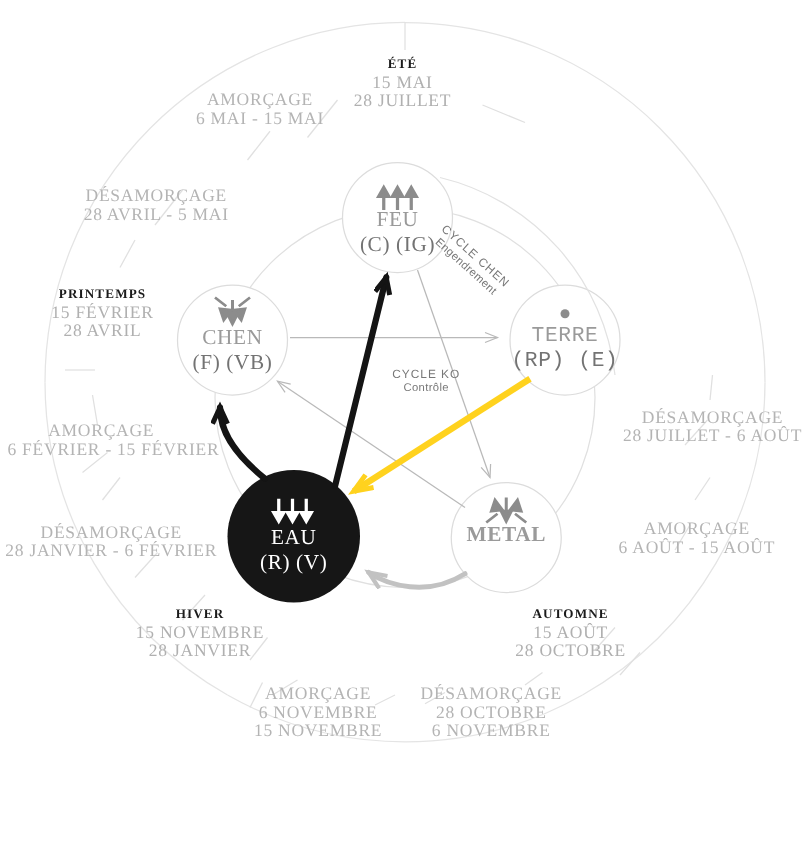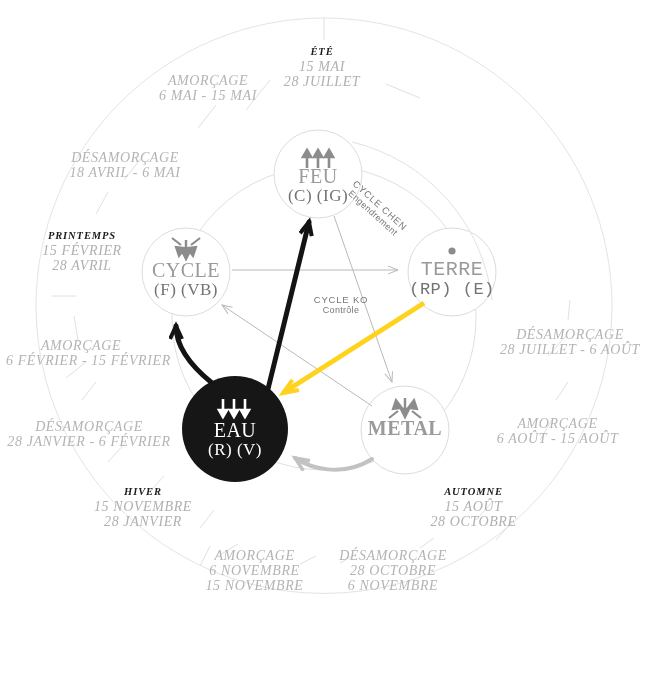--- a/index.html
+++ b/index.html
@@ -3,32 +3,32 @@
 <meta charset="utf-8">
 <style>
   html,body{margin:0;padding:0;background:#ffffff;}
   body{width:648px;height:687px;overflow:hidden;
        font-family:"Liberation Sans",sans-serif;}
   #stage{position:relative;width:648px;height:687px;background:#fff;}
   svg#canvas{position:absolute;left:0;top:0;width:648px;height:687px;}
 
   
   .lbl{position:absolute;text-align:center;line-height:15px;
-       letter-spacing:.6px;white-space:nowrap;font-style:italic;}
+       letter-spacing:.6px;white-space:nowrap;}
   .lbl .t{display:block;font-size:14px;color:#b4b4b4;
           font-family:"Liberation Serif",serif;}
   .lbl .h{display:block;font-size:10.5px;color:#1b1b1b;font-weight:bold;
           font-family:"Liberation Serif",serif;letter-spacing:.9px;}
   .lbl.season .t{color:#b0b0b0;}
 
   
   .nodetxt{position:absolute;text-align:center;width:140px;
            font-family:"Liberation Serif",serif;line-height:20px;
            pointer-events:none;}
-  .nodetxt .n1{display:block;font-size:20px;color:#9a9a9a;letter-spacing:.5px;}
+  .nodetxt .n1{display:block;font-size:17px;color:#9a9a9a;letter-spacing:.5px;}
   .nodetxt .n2{display:block;font-size:17px;color:#737373;letter-spacing:.5px;}
   .nodetxt.dark .n1,.nodetxt.dark .n2{color:#ffffff;}
 
   .cyclelbl{position:absolute;text-align:center;white-space:nowrap;
             font-family:"Liberation Sans",sans-serif;}
   .cyclelbl .c1{display:block;font-size:9.5px;color:#777;letter-spacing:.8px;}
   .cyclelbl .c2{display:block;font-size:9px;color:#777;letter-spacing:.3px;}
 </style>
 </head>
 <body>
@@ -171,21 +171,21 @@
     <span class="n2">(RP) (E)</span>
   </div>
   <div class="nodetxt" style="left:335px;top:418px;font-weight:bold;">
     <span class="n1">METAL</span>
   </div>
   <div class="nodetxt dark" style="left:165px;top:420px;">
     <span class="n1">EAU</span>
     <span class="n2">(R) (V)</span>
   </div>
   <div class="nodetxt" style="left:116px;top:260px;">
-    <span class="n1">CYCLE</span>
+    <span class="n1">CHEN</span>
     <span class="n2">(F) (VB)</span>
   </div>
 
   <div class="cyclelbl" style="left:358px;top:178px;transform:rotate(42deg);transform-origin:left top;">
     <span class="c1">CYCLE CHEN</span>
     <span class="c2">Engendrement</span>
   </div>
   <div class="cyclelbl" style="left:296px;top:294px;width:90px;">
     <span class="c1">CYCLE KO</span>
     <span class="c2">Contrôle</span>
@@ -194,38 +194,38 @@
   <div class="lbl season" style="left:277px;top:44px;width:90px;">
     <span class="h">ÉTÉ</span>
     <span class="t">15 MAI</span>
     <span class="t">28 JUILLET</span>
   </div>
   <div class="lbl season" style="left:27px;top:228px;width:110px;">
     <span class="h">PRINTEMPS</span>
     <span class="t">15 FÉVRIER</span>
     <span class="t">28 AVRIL</span>
   </div>
-  <div class="lbl season" style="left:88px;top:484px;width:110px;">
+  <div class="lbl season" style="left:105px;top:484px;width:110px;">
     <span class="h">HIVER</span>
     <span class="t">15 NOVEMBRE</span>
     <span class="t">28 JANVIER</span>
   </div>
-  <div class="lbl season" style="left:416px;top:484px;width:115px;">
+  <div class="lbl season" style="left:399px;top:484px;width:115px;">
     <span class="h">AUTOMNE</span>
     <span class="t">15 AOÛT</span>
     <span class="t">28 OCTOBRE</span>
   </div>
 
   <div class="lbl" style="left:148px;top:73px;width:120px;">
     <span class="t">AMORÇAGE</span>
     <span class="t">6 MAI - 15 MAI</span>
   </div>
   <div class="lbl" style="left:55px;top:150px;width:140px;">
     <span class="t">DÉSAMORÇAGE</span>
-    <span class="t">18 AVRIL - 6 MAI</span>
+    <span class="t">28 AVRIL - 5 MAI</span>
   </div>
   <div class="lbl" style="left:6px;top:338px;width:150px;">
     <span class="t">AMORÇAGE</span>
     <span class="t">6 FÉVRIER - 15 FÉVRIER</span>
   </div>
   <div class="lbl" style="left:4px;top:419px;width:170px;">
     <span class="t">DÉSAMORÇAGE</span>
     <span class="t">28 JANVIER - 6 FÉVRIER</span>
   </div>
   <div class="lbl" style="left:197px;top:548px;width:115px;">

